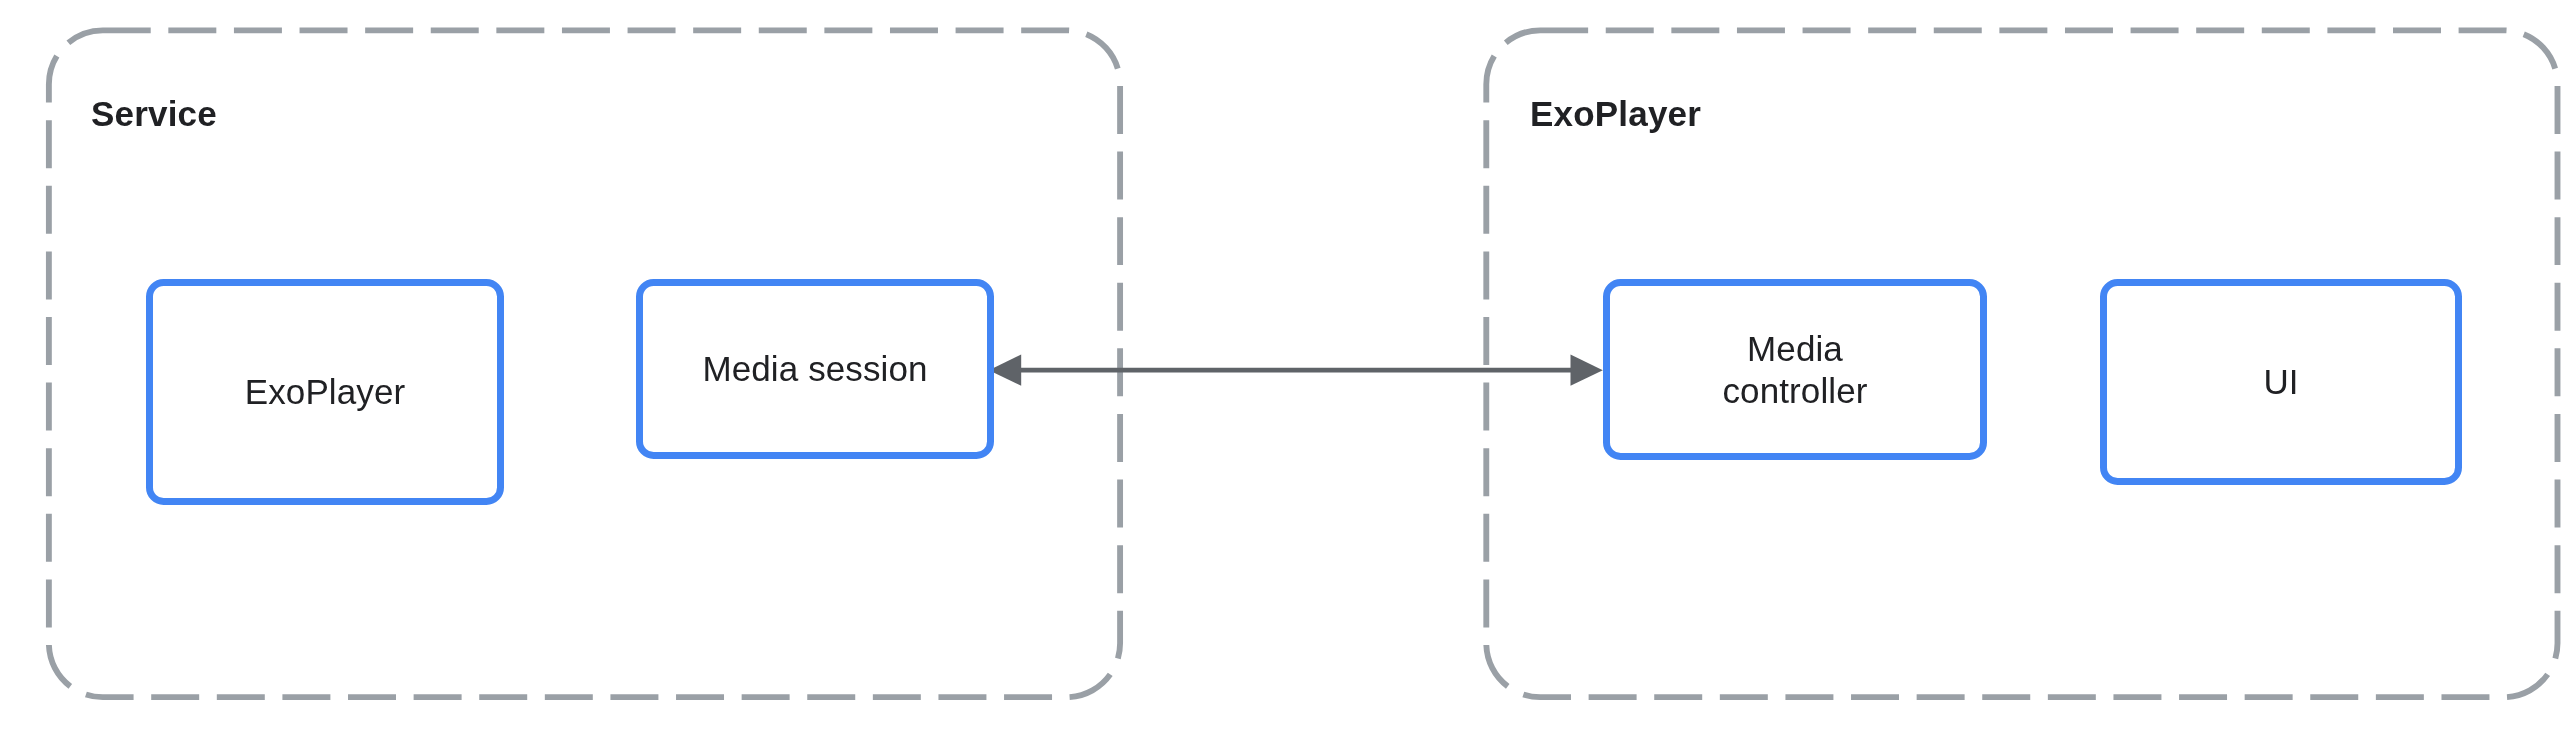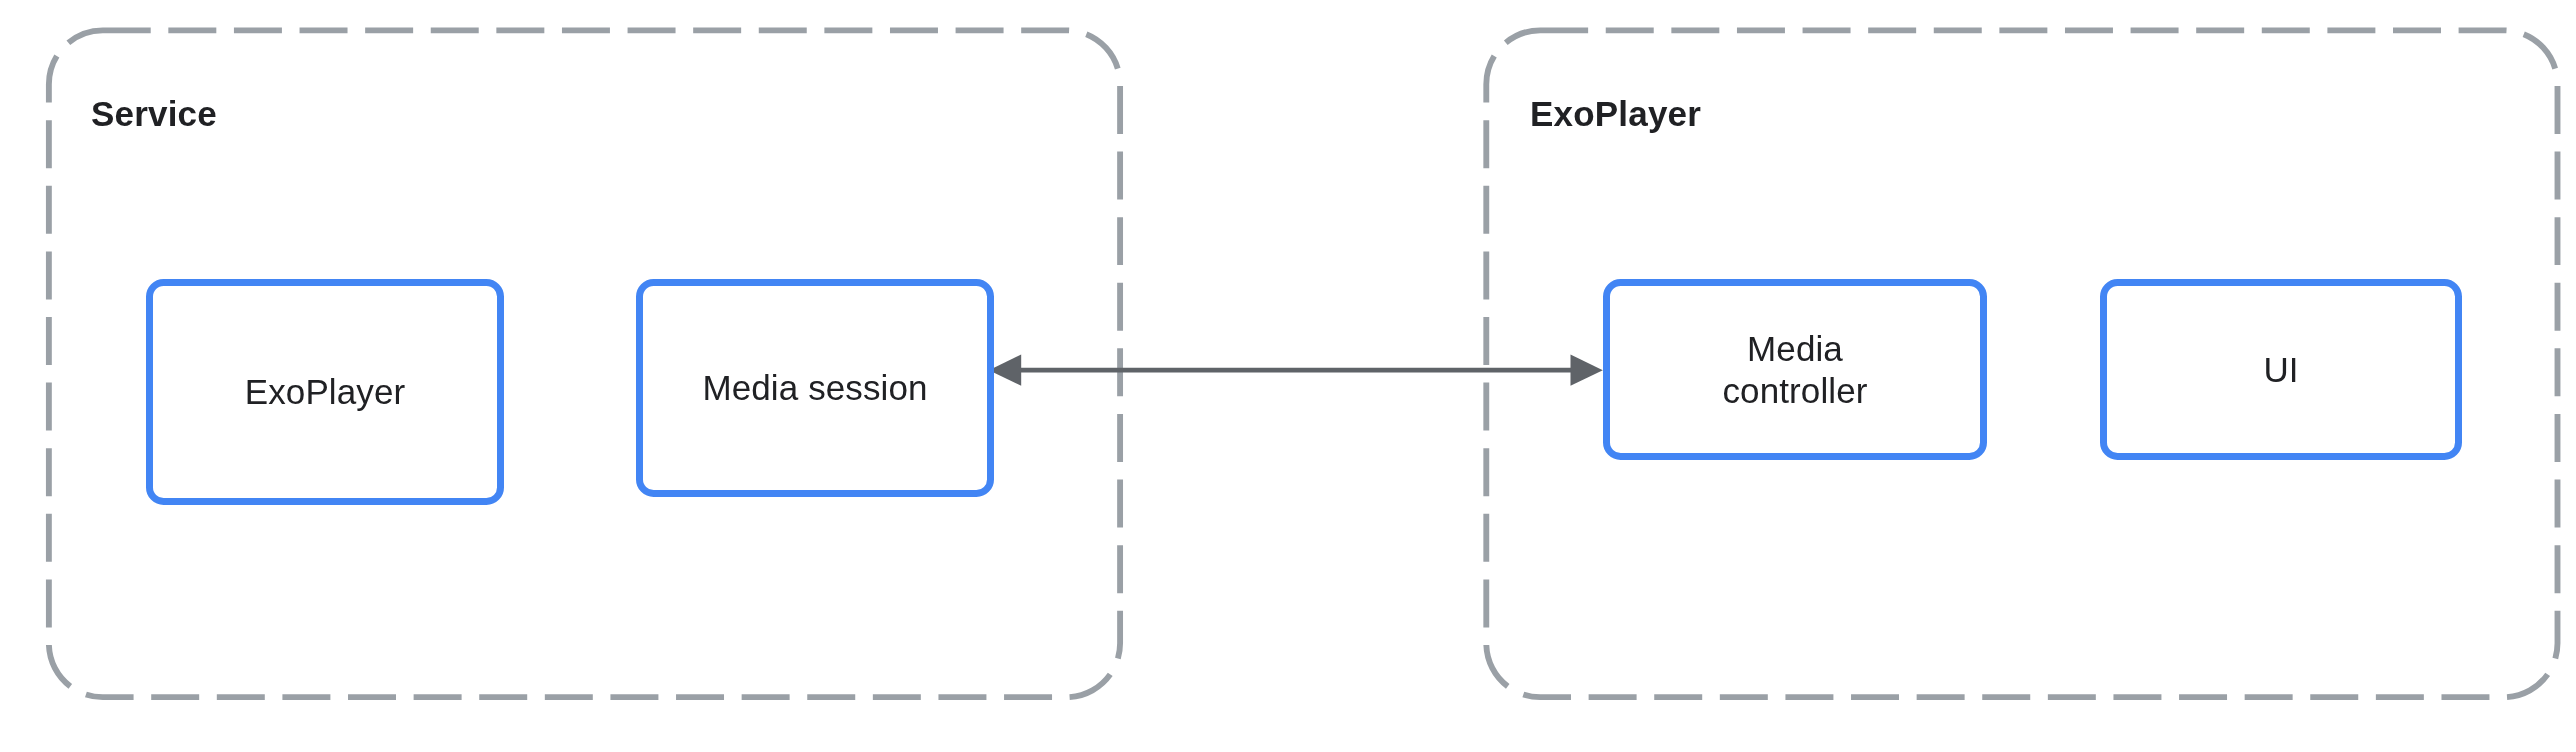--- a/index.html
+++ b/index.html
@@ -75,27 +75,27 @@
   </svg>
 
   <div class="container-label" style="left:67px; top:96px;">Service</div>
 
   <div class="container-label" style="left:1506px; top:96px;">ExoPlayer</div>
 
   <div class="node-box" style="left:122px; top:279px; width:358px; height:226px;">
     <span class="node-label">ExoPlayer</span>
   </div>
 
-  <div class="node-box" style="left:612px; top:279px; width:358px; height:218px;">
+  <div class="node-box" style="left:612px; top:279px; width:358px; height:180px;">
     <span class="node-label">Media session</span>
   </div>
 
   <div class="node-box" style="left:1579px; top:279px; width:384px; height:181px;">
     <span class="node-label">Media
 controller</span>
   </div>
 
-  <div class="node-box" style="left:2076px; top:279px; width:362px; height:181px;">
+  <div class="node-box" style="left:2076px; top:279px; width:362px; height:206px;">
     <span class="node-label">UI</span>
   </div>
 
 </div>
 
 
 </body></html>

